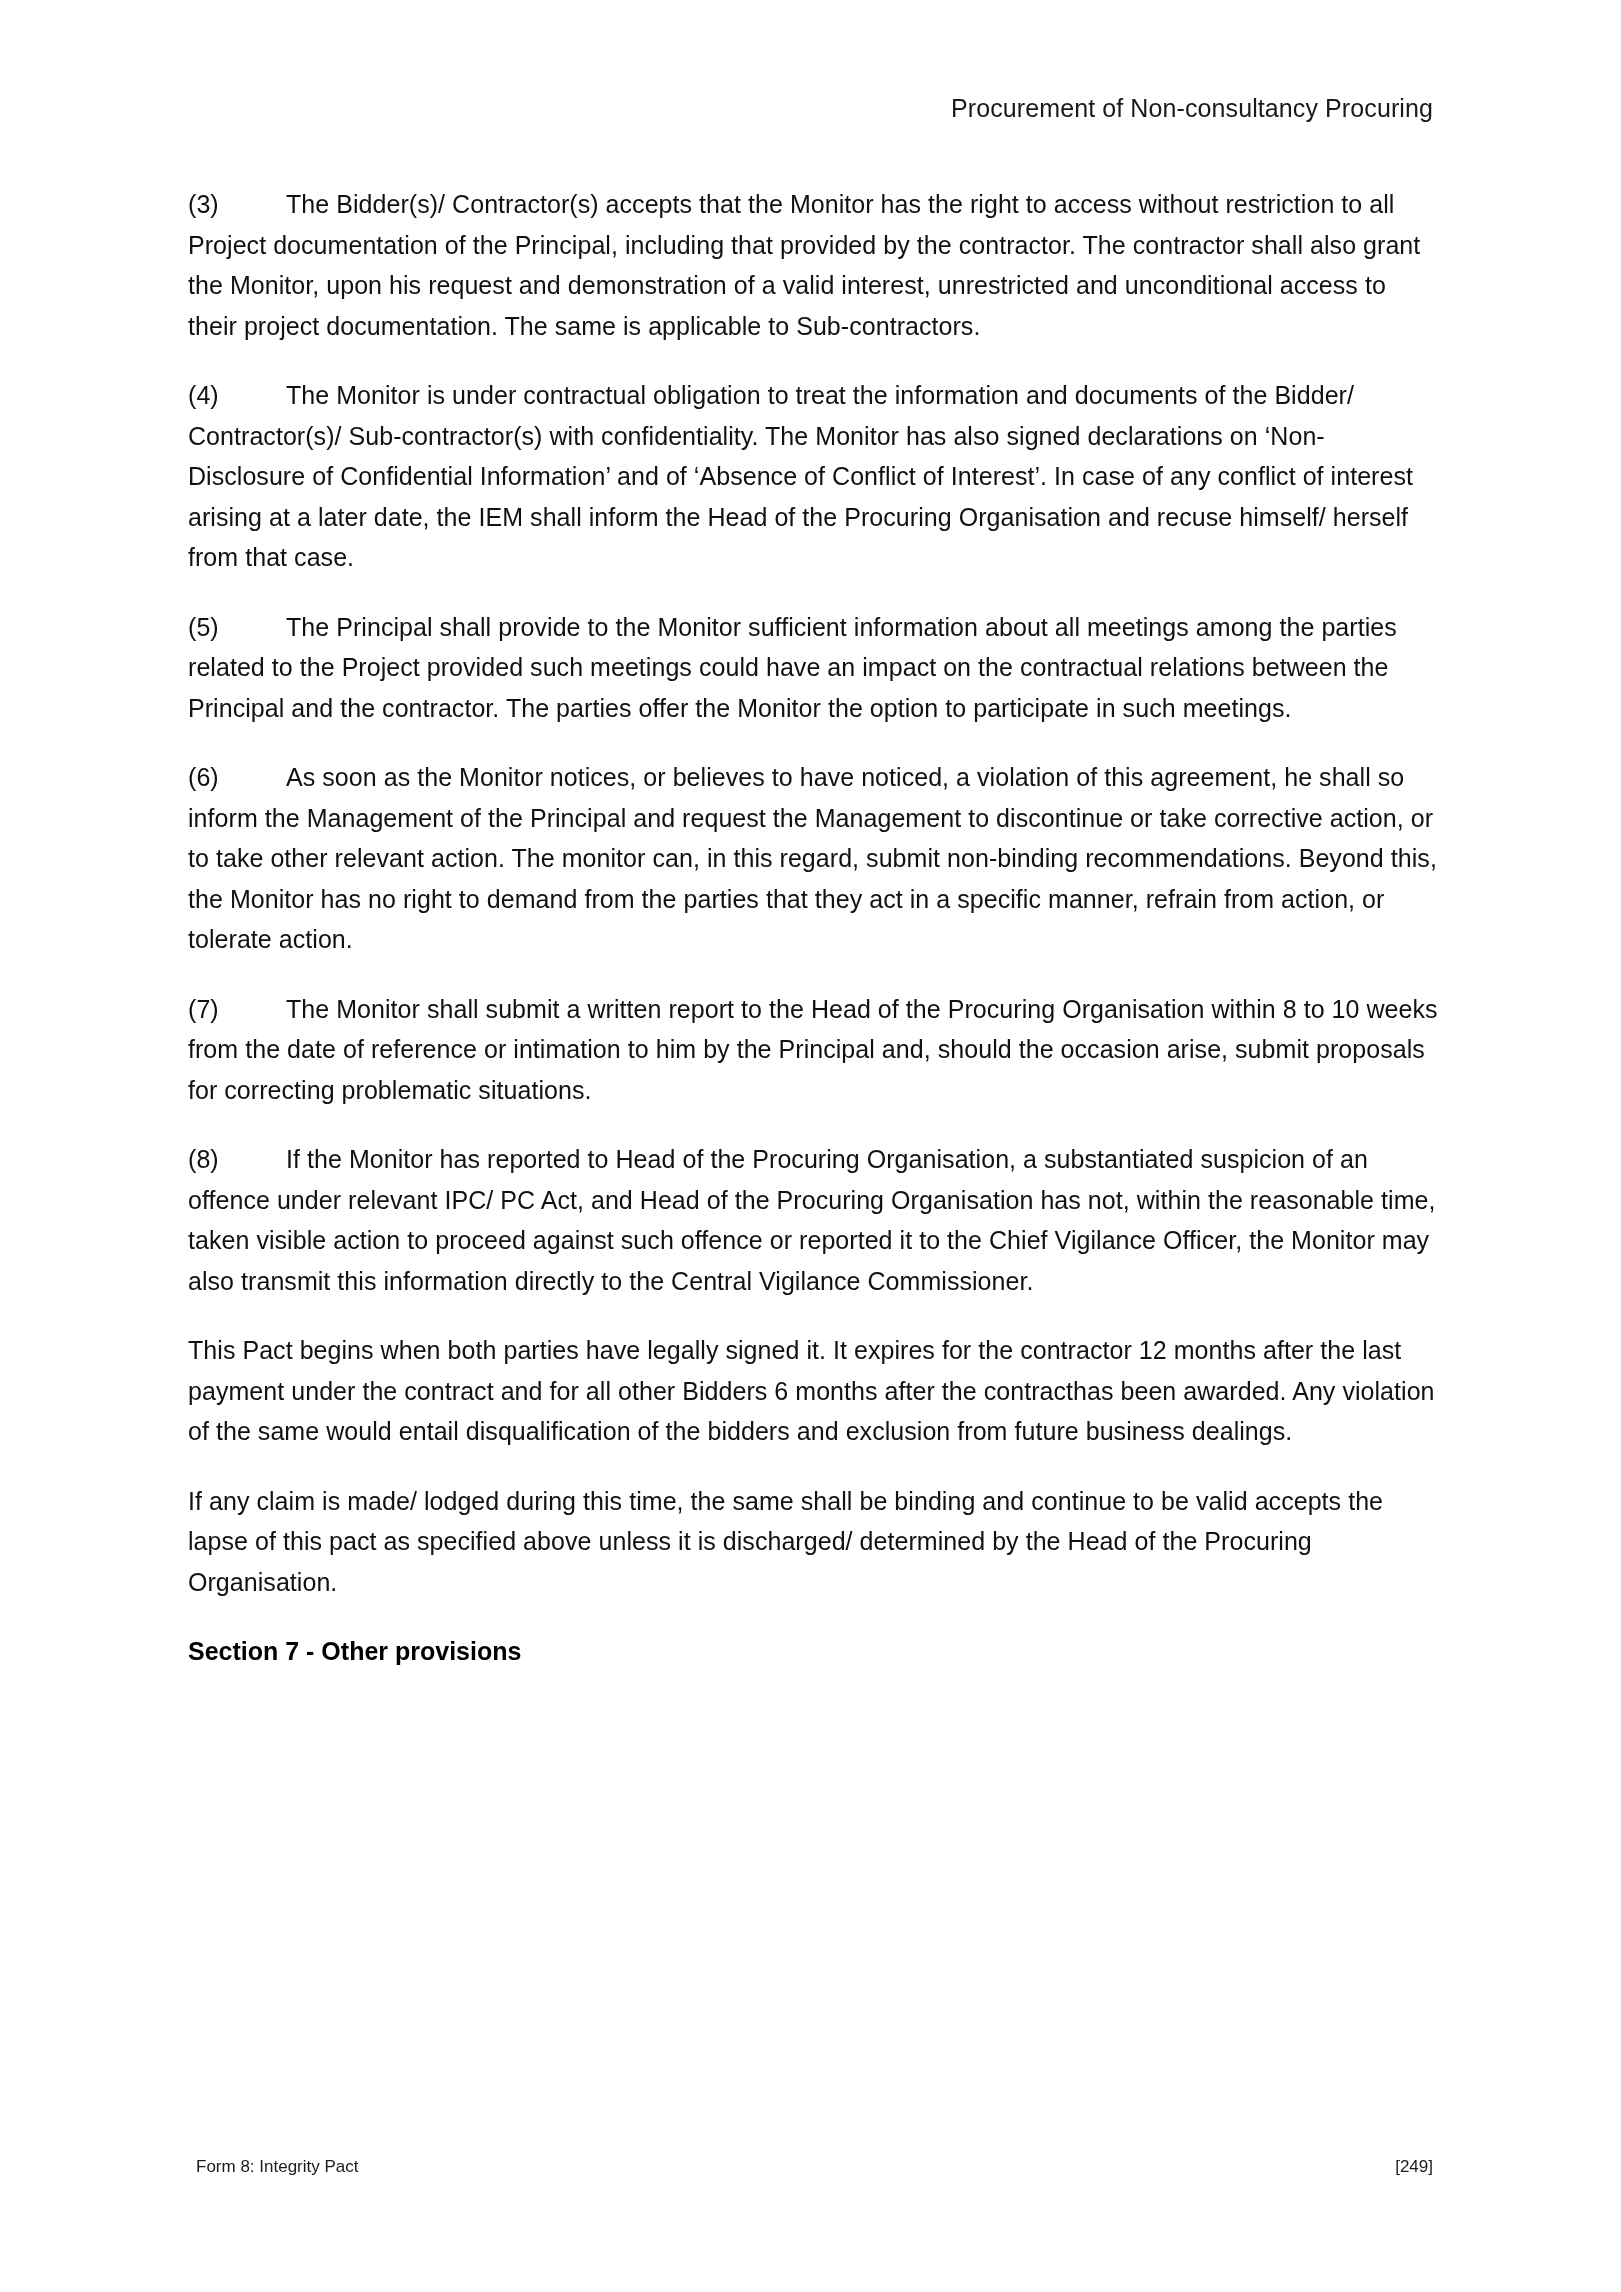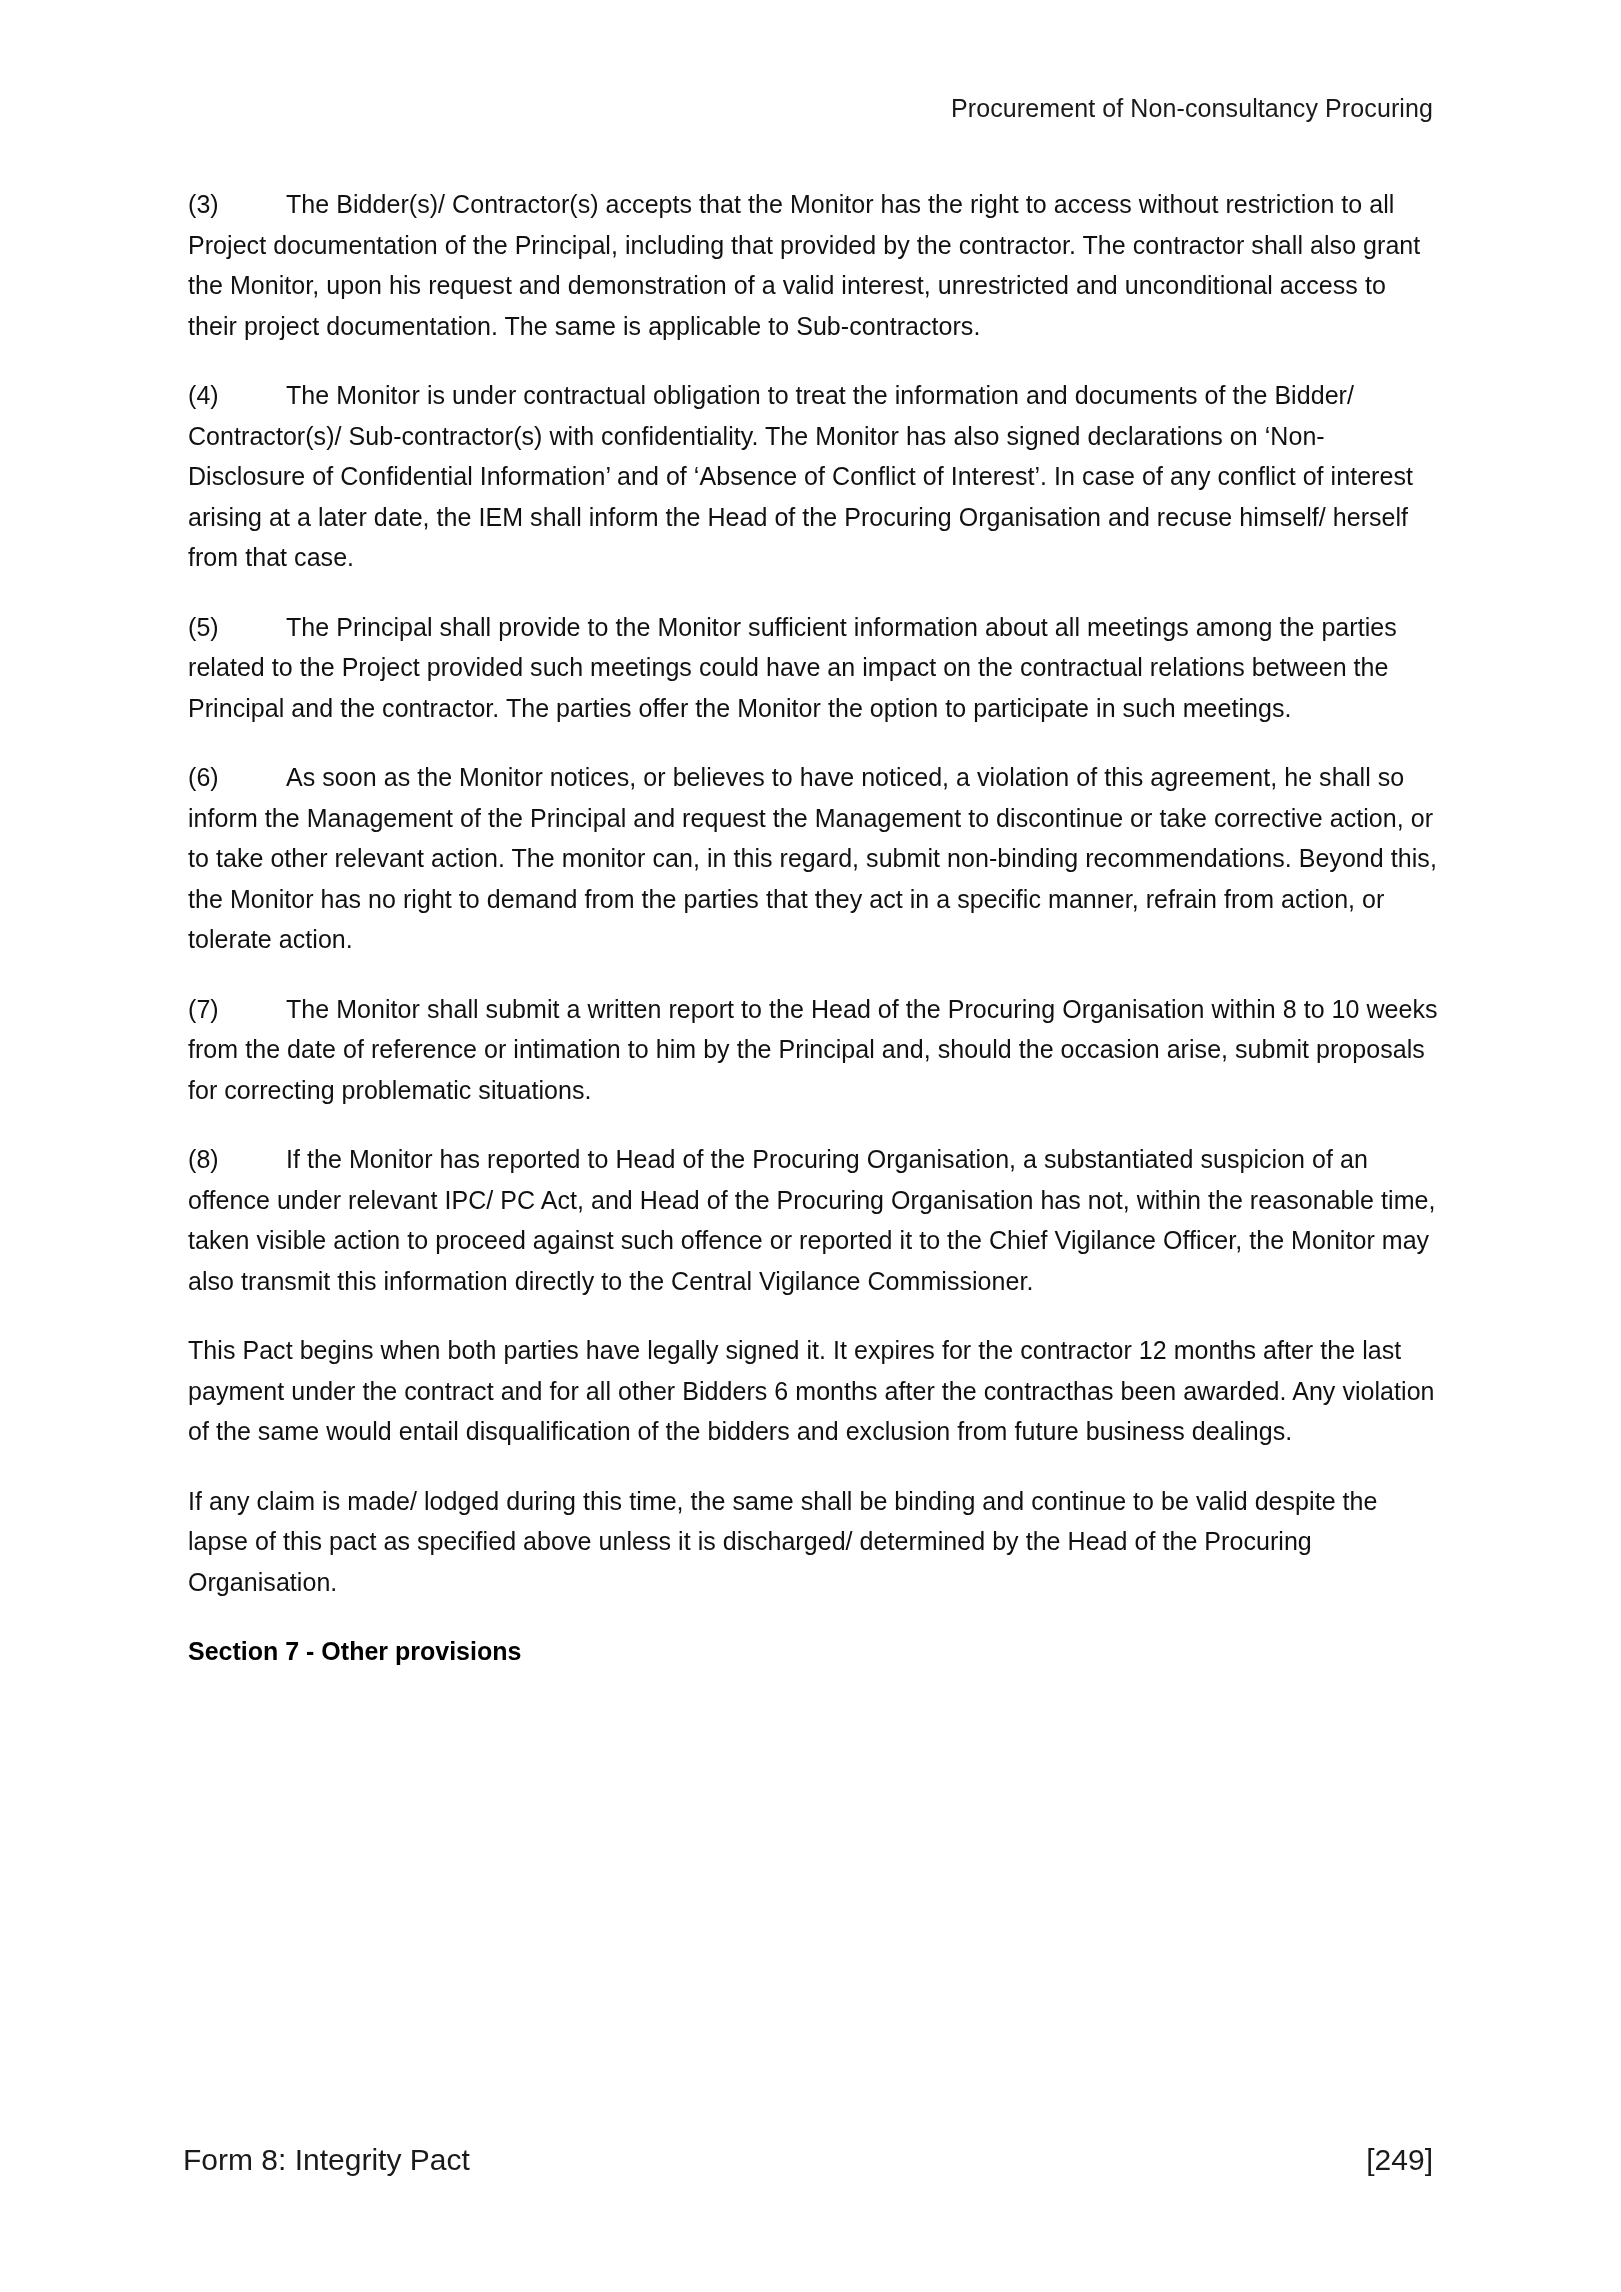--- a/index.html
+++ b/index.html
@@ -52,25 +52,25 @@
   h2.heading {
     margin: 0 0 29px 0;
     font-size: 25px;
     line-height: 1.6;
     font-weight: bold;
     color: #000000;
   }
   .footer {
     position: absolute;
     bottom: 116px;
-    left: 183px;
+    left: 196px;
     right: 188px;
     display: flex;
     justify-content: space-between;
-    font-size: 30px;
+    font-size: 17px;
     color: #1a1a1a;
   }
 </style>
 </head>
 <body>
 
 <div class="page">
 
   <div class="header">
     <span>Procurement of Non-consultancy Procuring</span>
@@ -99,21 +99,21 @@
     </p>
 
     <p class="para">
       <span class="num">(8)</span><span>If the Monitor has reported to Head of the Procuring Organisation, a substantiated suspicion of an offence under relevant IPC/ PC Act, and Head of the Procuring Organisation has not, within the reasonable time, taken visible action to proceed against such offence or reported it to the Chief Vigilance Officer, the Monitor may also transmit this information directly to the Central Vigilance Commissioner.</span>
     </p>
 
 
 
     <p class="para">This Pact begins when both parties have legally signed it. It expires for the contractor 12 months after the last payment under the contract and for all other Bidders 6 months after the contracthas been awarded. Any violation of the same would entail disqualification of the bidders and exclusion from future business dealings.</p>
 
-    <p class="para">If any claim is made/ lodged during this time, the same shall be binding and continue to be valid despite the lapse of this pact as specified above unless it is discharged/ determined by the Head of the Procuring Organisation.</p>
+    <p class="para">If any claim is made/ lodged during this time, the same shall be binding and continue to be valid accepts the lapse of this pact as specified above unless it is discharged/ determined by the Head of the Procuring Organisation.</p>
 
     <h2 class="heading">Section 7 - Other provisions</h2>
 
   </div>
 
   <div class="footer">
     <span>Form 8: Integrity Pact</span>
     <span>[249]</span>
   </div>
 

